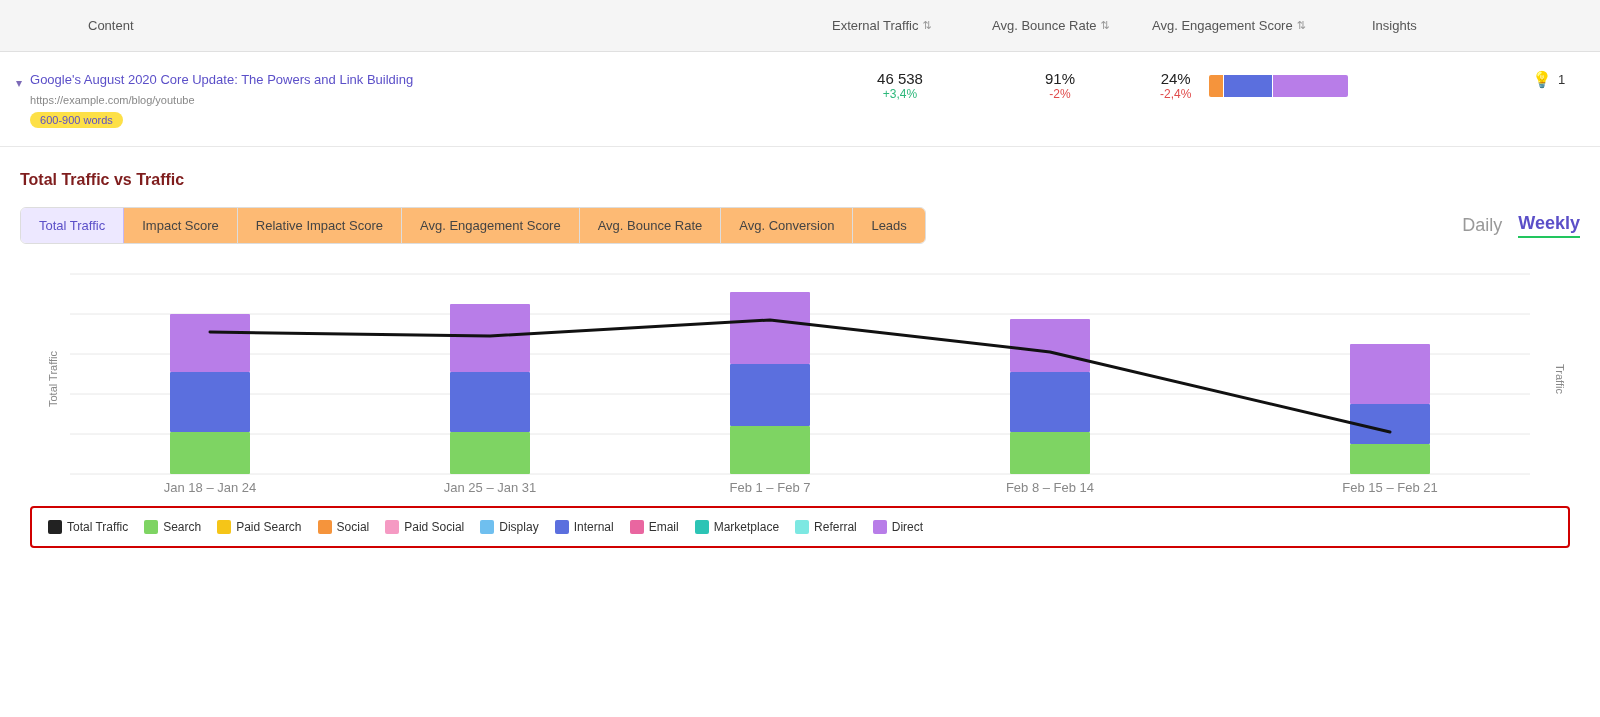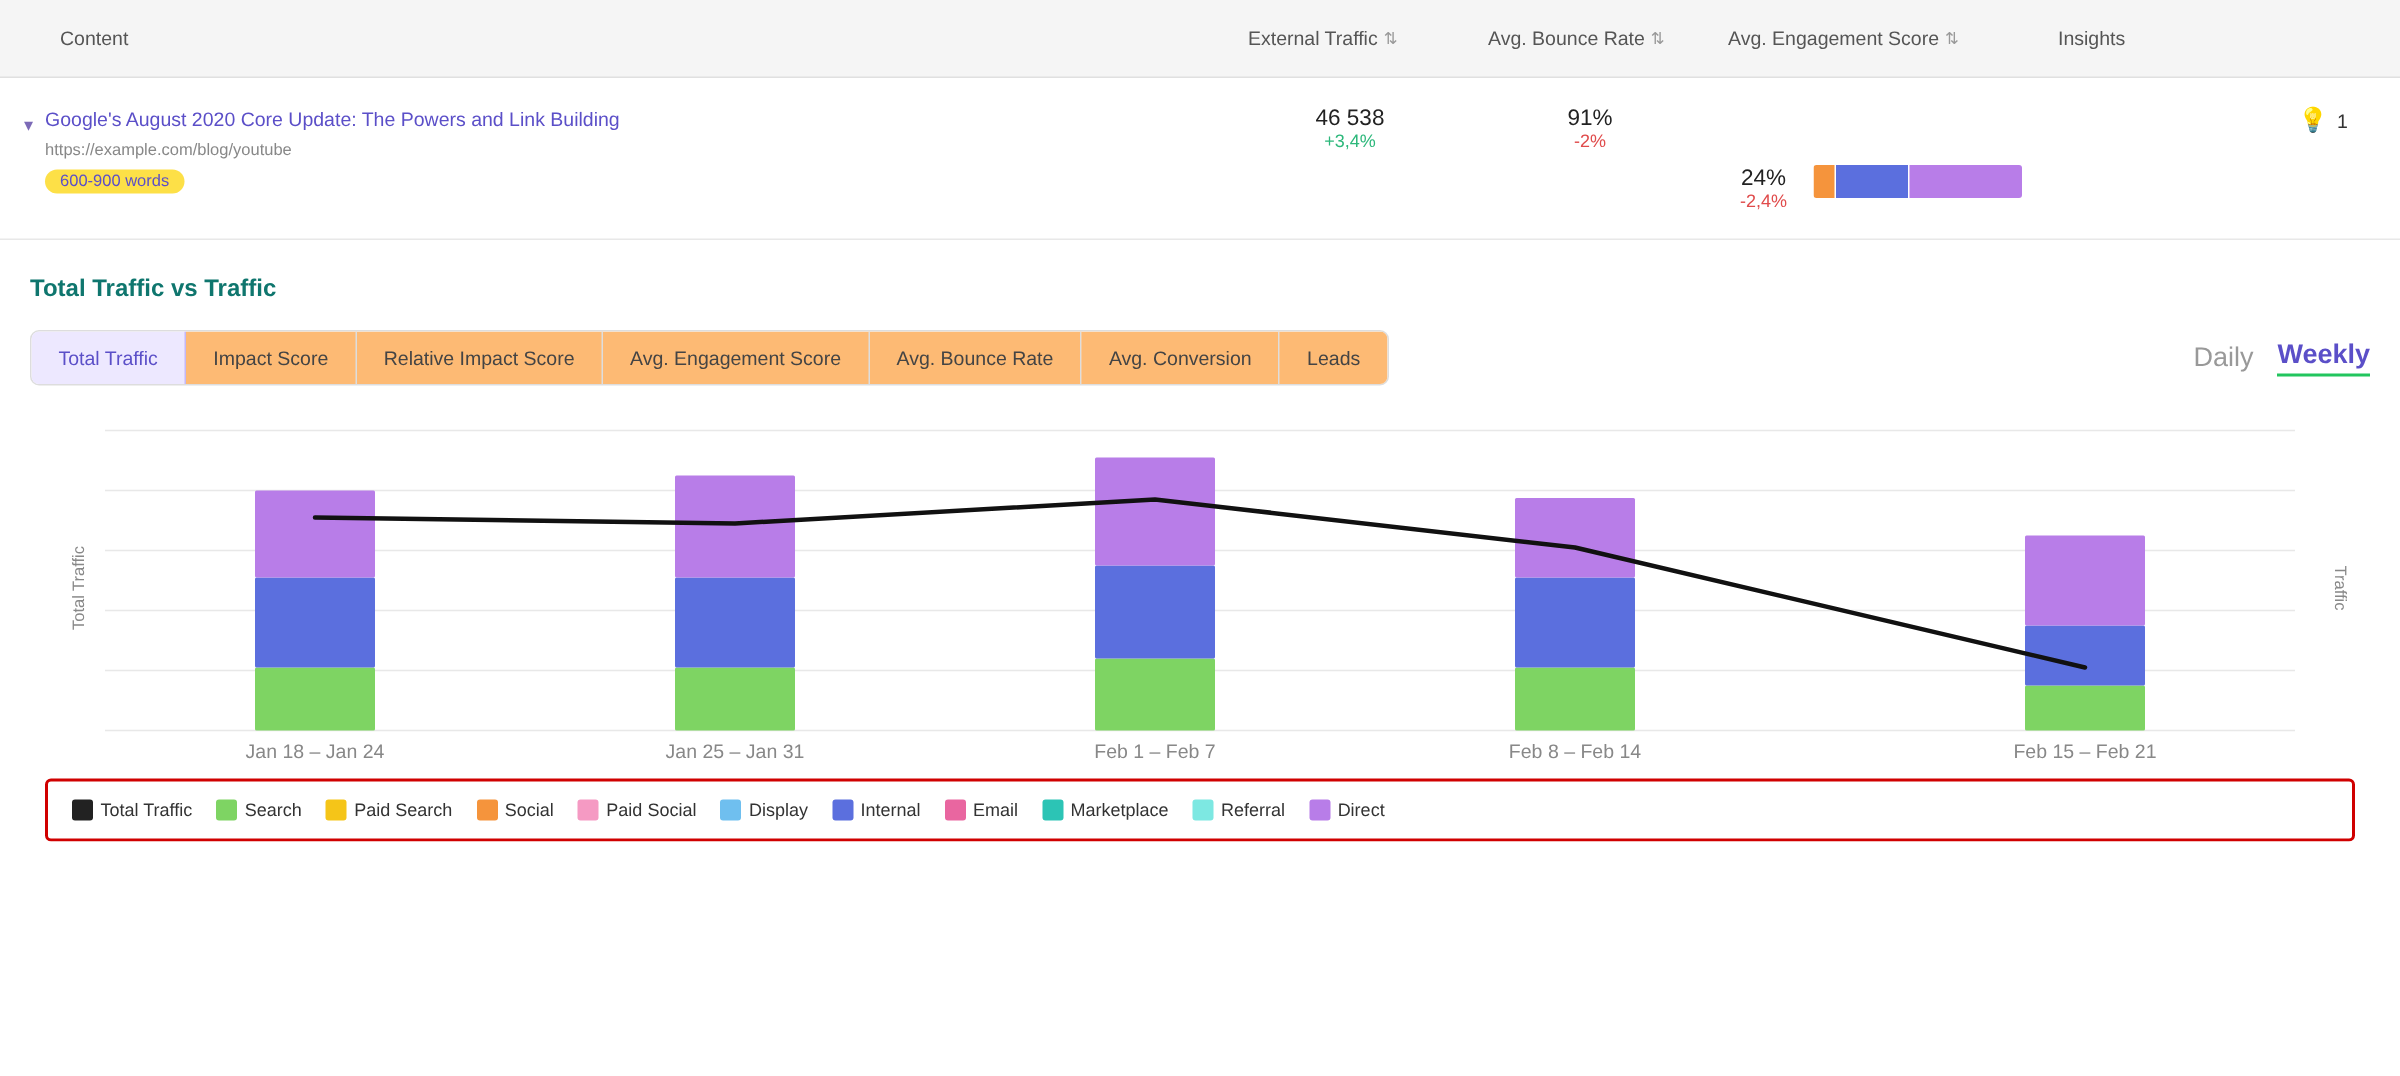--- a/index.html
+++ b/index.html
@@ -14,21 +14,21 @@
     }
     .th {
       padding: 18px 12px;
       font-size: 13px;
       color: #555;
       font-weight: 500;
       display: flex;
       align-items: center;
       gap: 4px;
     }
-    .th:first-child { padding-left: 40px; }
+    .th:first-child { padding-left: 40px; margin-left: 48px; }
     .th .sort-icon { color: #999; font-size: 11px; }
 
     
     .table-row {
       display: grid;
       grid-template-columns: 1fr 160px 160px 220px 160px 80px;
       border-bottom: 1px solid #e8e8e8;
       padding: 10px 0;
       align-items: start;
     }
@@ -88,21 +88,21 @@
     .bulb-icon { color: #f5c518; font-size: 16px; }
     .insights-count { font-size: 13px; color: #333; }
 
     
     .chart-section {
       padding: 24px 20px 0 20px;
     }
     .chart-title {
       font-size: 16px;
       font-weight: 700;
-      color: #0f766e;
+      color: #7f1d1d;
       margin-bottom: 18px;
     }
 
     
     .tabs-row {
       display: flex;
       align-items: center;
       justify-content: space-between;
       margin-bottom: 20px;
     }
@@ -243,21 +243,21 @@
   </div>
   <div class="metric-cell">
     <div class="metric-main">46 538</div>
     <div class="metric-change positive">+3,4%</div>
   </div>
   <div class="metric-cell">
     <div class="metric-main">91%</div>
     <div class="metric-change negative">-2%</div>
   </div>
   <div class="metric-cell" style="display:flex; flex-direction:column; align-items:flex-start; padding-left:20px;">
-    <div style="display:flex; gap:10px; width:100%;margin-top:40px;">
+    <div style="display:flex; align-items:center; gap:10px; width:100%;">
       <div>
         <div class="metric-main">24%</div>
         <div class="metric-change negative">-2,4%</div>
       </div>
       <div class="traffic-bar" style="flex:1; margin-left:8px;">
         <div class="traffic-seg" style="background:#f5943c; width:10%;"></div>
         <div class="traffic-seg" style="background:#5b6fde; width:35%;"></div>
         <div class="traffic-seg" style="background:#b87de8; width:55%;"></div>
       </div>
     </div>

